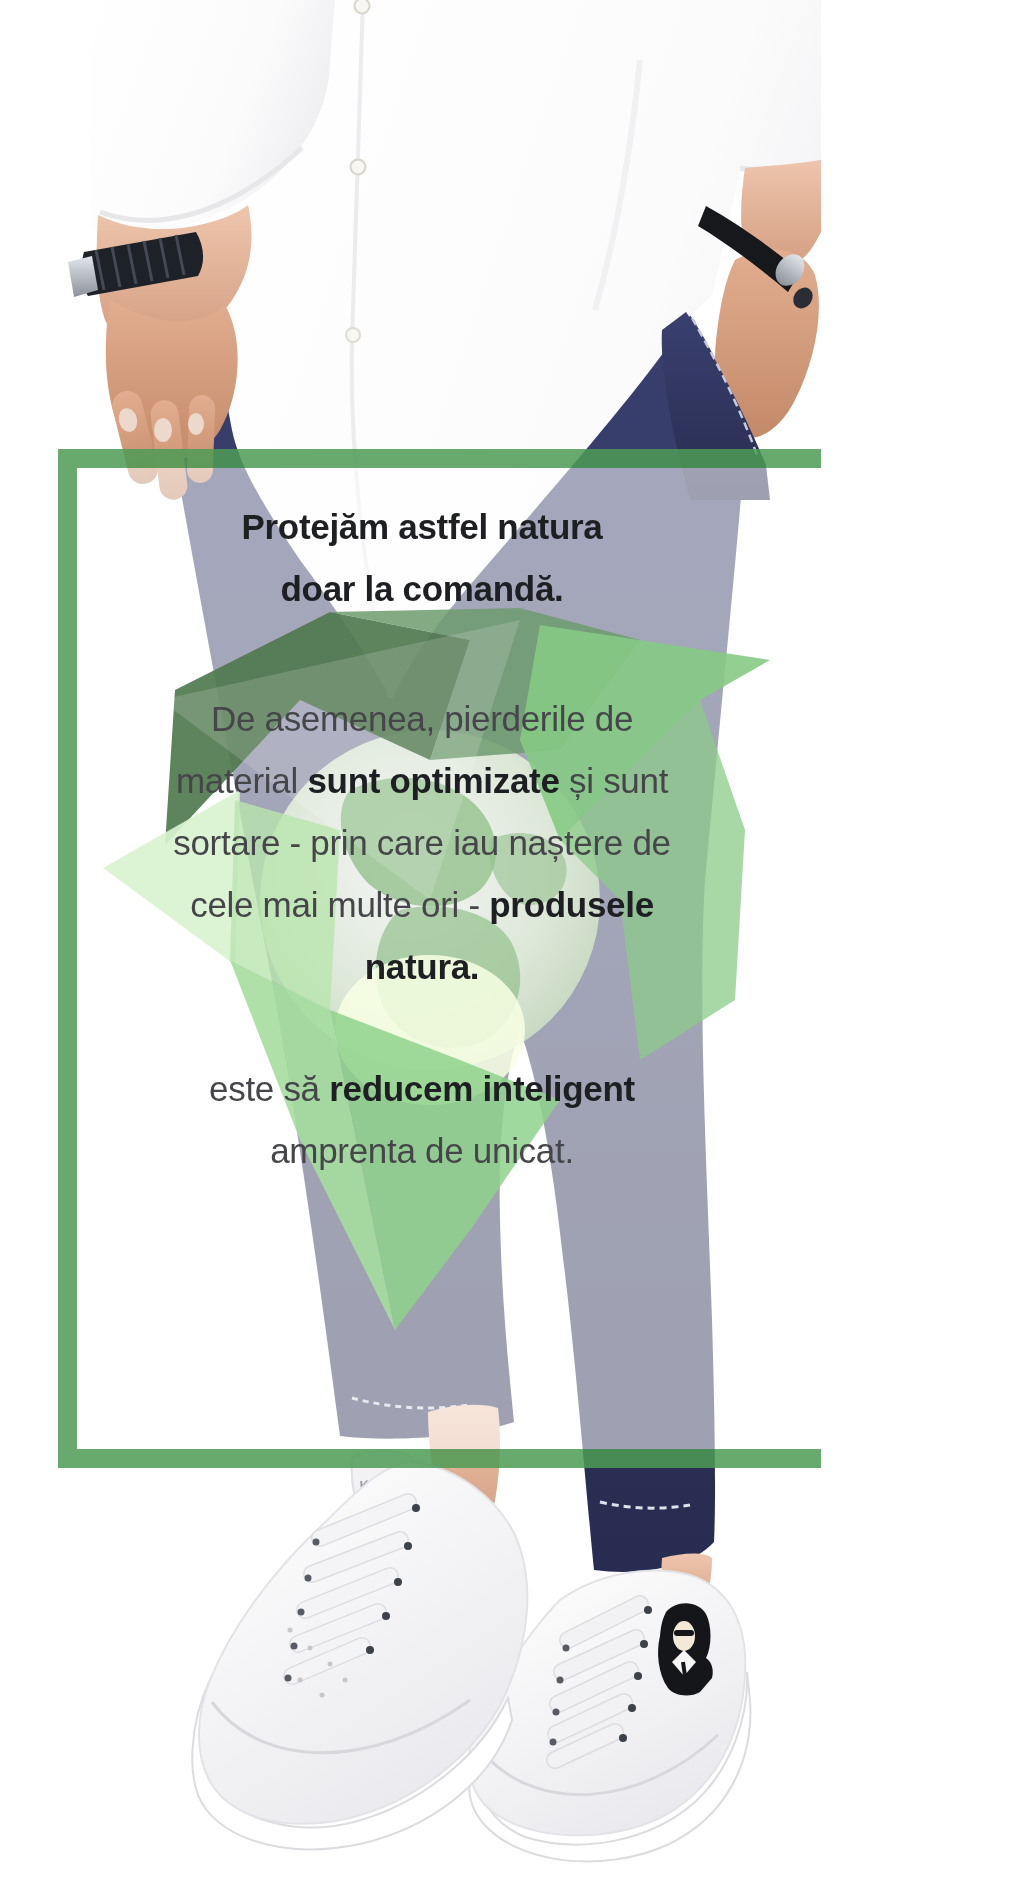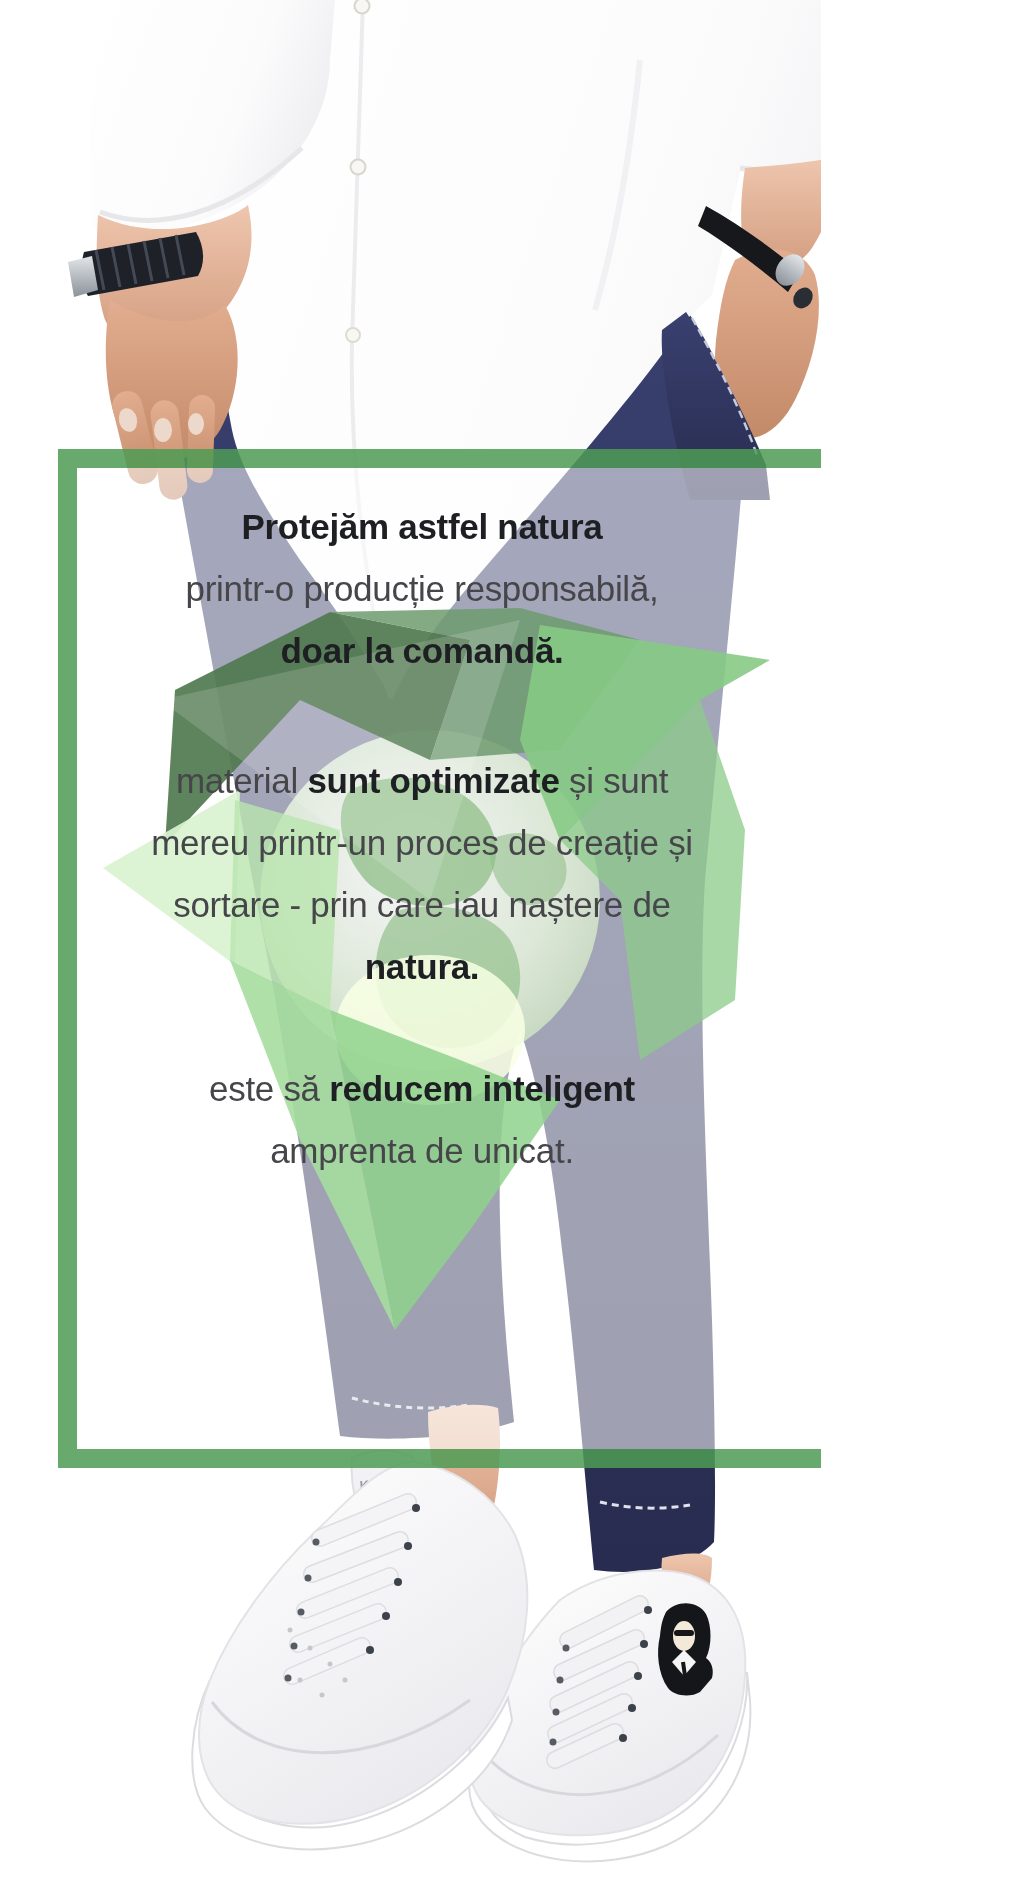--- a/index.html
+++ b/index.html
@@ -217,27 +217,27 @@
         <polygon points="135,200 240,230 230,410 130,360" fill="#b9e5ae" opacity="0.8"></polygon>
         <polygon points="130,360 230,410 295,730 200,540" fill="#a5dd9e" opacity="0.9"></polygon>
         <polygon points="295,730 230,410 360,460 460,500 370,630" fill="#8fd28c" opacity="0.85"></polygon>
         <polygon points="60,100 420,20 330,300" fill="#ffffff" opacity="0.15"></polygon>
       </g>
     </svg>
 
     <div class="eco-text">
       <p class="para para-1">
         <span class="ln"><span class="seg b">Protejăm astfel natura</span></span>
-        <span class="ln"><span class="seg">printr-o producție responsabilă,</span></span>
         <span class="ln"><span class="seg b">doar la comandă.</span></span>
       </p>
       <p class="para para-2">
+        <span class="ln"><span class="seg">De asemenea, pierderile de</span></span>
         <span class="ln"><span class="seg">material </span><span class="seg b">sunt optimizate</span><span class="seg"> și sunt</span></span>
-        <span class="ln"><span class="seg">mereu printr-un proces de creație și</span></span>
         <span class="ln"><span class="seg">sortare - prin care iau naștere de</span></span>
+        <span class="ln"><span class="seg">cele mai multe ori - </span><span class="seg b">produsele</span></span>
         <span class="ln"><span class="seg b">natura.</span></span>
       </p>
       <p class="para">
         <span class="ln"><span class="seg">este să </span><span class="seg b">reducem inteligent</span></span>
         <span class="ln"><span class="seg">amprenta de unicat.</span></span>
       </p>
     </div>
   </div>
 </div>
 

